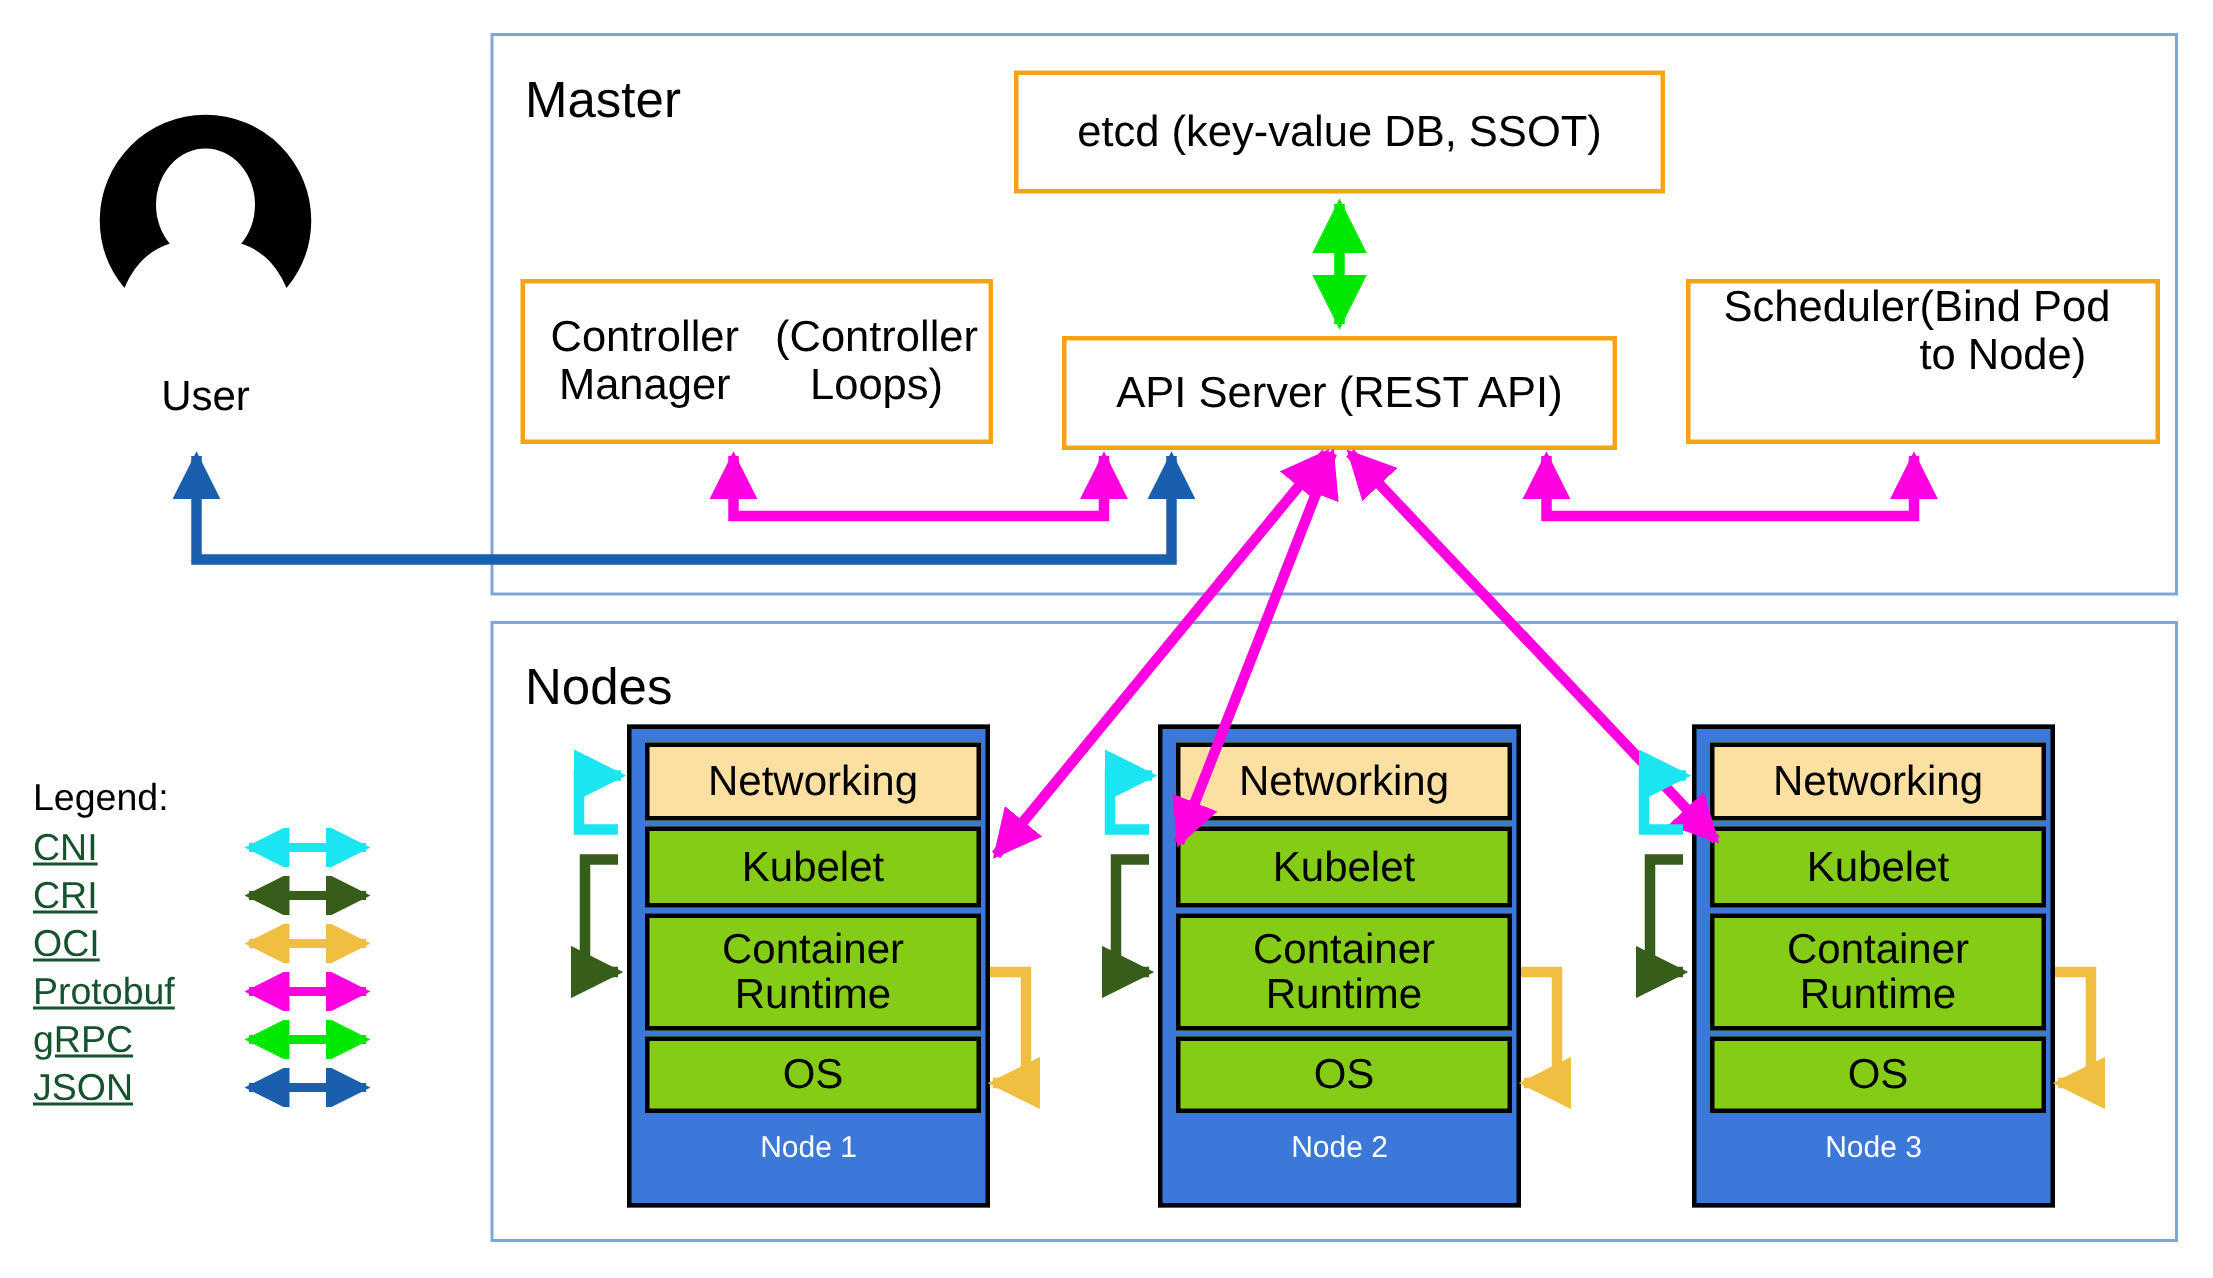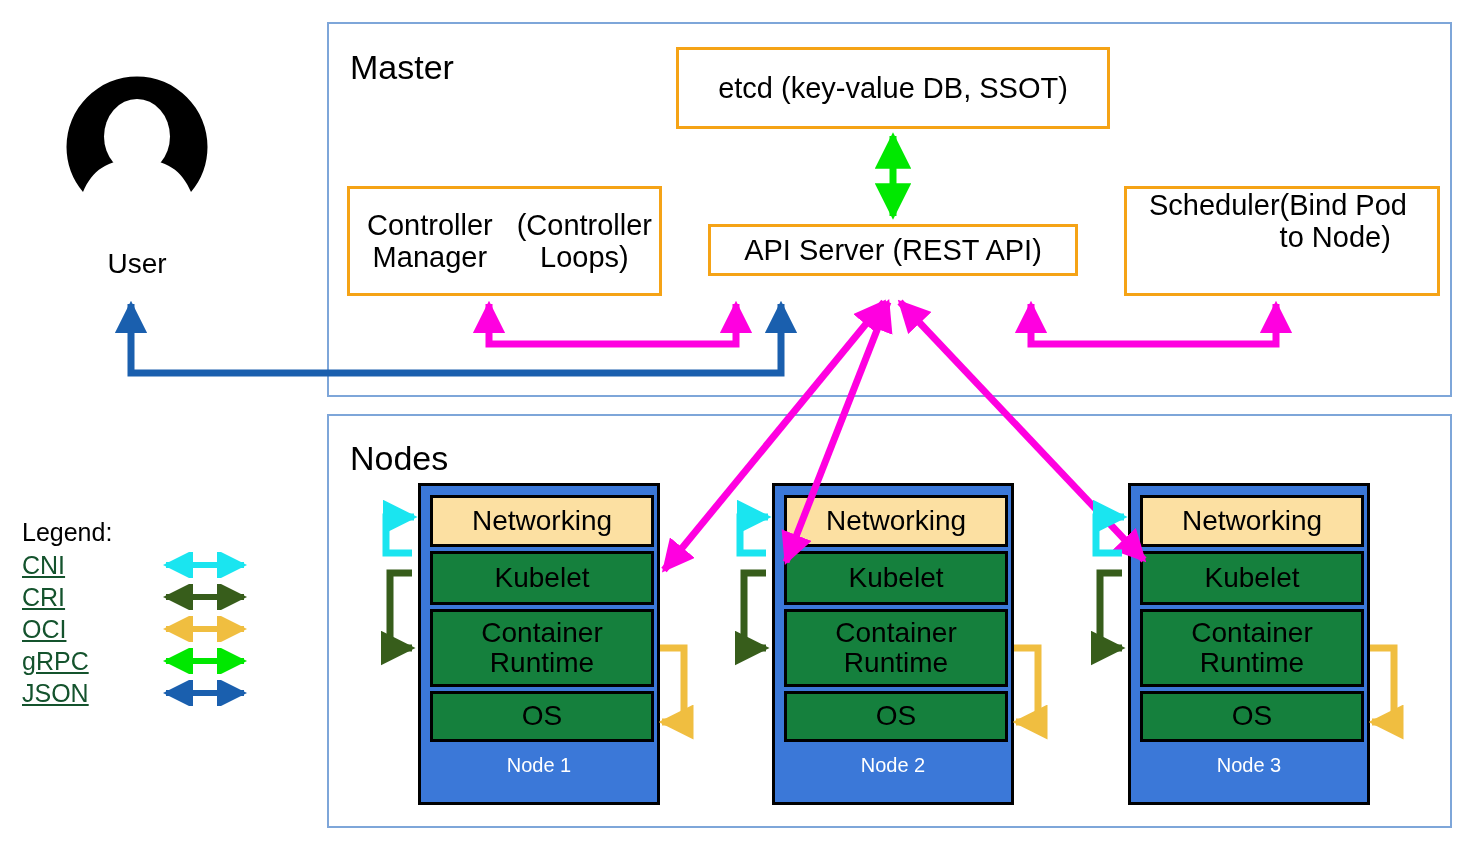--- a/index.html
+++ b/index.html
@@ -13,21 +13,21 @@
 
   
   .group{position:absolute;box-sizing:border-box;border:2px solid #7EA6D9;background:transparent;}
   .group-title{position:absolute;font-size:34px;color:#000;white-space:nowrap;}
 
   
   .cp{border:3px solid #F5A316;background:#fff;font-size:29px;color:#000;}
 
   
   .node{position:absolute;box-sizing:border-box;background:#3B78D8;border:3px solid #000;}
-  .node-sub{position:absolute;box-sizing:border-box;border:3px solid #000;background:#15803d;
+  .node-sub{position:absolute;box-sizing:border-box;border:3px solid #000;background:#84cc16;
             display:flex;align-items:center;justify-content:center;text-align:center;
             font-size:28px;line-height:1.08;color:#000;}
   .node-sub.net{background:#FCE0A2;}
   .node-name{position:absolute;width:100%;text-align:center;color:#fff;font-size:20px;}
 
   
   #user-icon{position:absolute;left:62px;top:72px;width:150px;height:150px;}
   #user-label{position:absolute;left:62px;top:248px;width:150px;text-align:center;font-size:28px;}
 
   
@@ -54,21 +54,21 @@
   <div class="group" style="left:327px;top:22px;width:1125px;height:375px;"></div>
   <div class="group-title" style="left:350px;top:48px;">Master</div>
 
   <div class="box cp" style="left:676px;top:47px;width:434px;height:82px;">etcd (key-value DB, SSOT)</div>
 
   <div class="box cp" style="left:347px;top:186px;width:315px;height:110px;">
     <span>Controller Manager</span>
     <span>(Controller Loops)</span>
   </div>
 
-  <div class="box cp" style="left:708px;top:224px;width:370px;height:52px;">API Server (REST API)</div>
+  <div class="box cp" style="left:708px;top:224px;width:370px;height:76px;">API Server (REST API)</div>
 
   <div class="box cp" style="left:1124px;top:186px;width:316px;height:110px;flex-direction:row;align-items:flex-start;padding-left:22px;text-align:left;">
     <span>Scheduler</span>
     <span>(Bind Pod to Node)</span>
   </div>
 
   <div class="group" style="left:327px;top:414px;width:1125px;height:414px;"></div>
   <div class="group-title" style="left:350px;top:439px;">Nodes</div>
 
   <div class="node" style="left:418px;top:483px;width:242px;height:322px;">
@@ -183,20 +183,31 @@
       <svg class="leg-arrow" viewBox="0 0 110 26">
         <line x1="16" y1="13" x2="94" y2="13" stroke="#F0BE40" stroke-width="6" marker-start="url(#lm-oci)" marker-end="url(#lm-oci)"></line>
         <defs>
             <marker id="lm-oci" viewBox="0 0 10 10" refX="9" refY="5" markerWidth="5" markerHeight="5" orient="auto-start-reverse">
           <path d="M0,0 L10,5 L0,10 z" fill="#F0BE40"></path>
             </marker>
           </defs>
       </svg>
     </div>
 
+    <div class="leg-row">
+      <span class="leg-label">Protobuf</span>
+      <svg class="leg-arrow" viewBox="0 0 110 26">
+        <line x1="16" y1="13" x2="94" y2="13" stroke="#FF00E0" stroke-width="6" marker-start="url(#lm-mag)" marker-end="url(#lm-mag)"></line>
+        <defs>
+            <marker id="lm-mag" viewBox="0 0 10 10" refX="9" refY="5" markerWidth="5" markerHeight="5" orient="auto-start-reverse">
+          <path d="M0,0 L10,5 L0,10 z" fill="#FF00E0"></path>
+            </marker>
+          </defs>
+      </svg>
+    </div>
 
     <div class="leg-row">
       <span class="leg-label">gRPC</span>
       <svg class="leg-arrow" viewBox="0 0 110 26">
         <line x1="16" y1="13" x2="94" y2="13" stroke="#00E800" stroke-width="6" marker-start="url(#lm-grn)" marker-end="url(#lm-grn)"></line>
         <defs>
             <marker id="lm-grn" viewBox="0 0 10 10" refX="9" refY="5" markerWidth="5" markerHeight="5" orient="auto-start-reverse">
           <path d="M0,0 L10,5 L0,10 z" fill="#00E800"></path>
             </marker>
           </defs>

